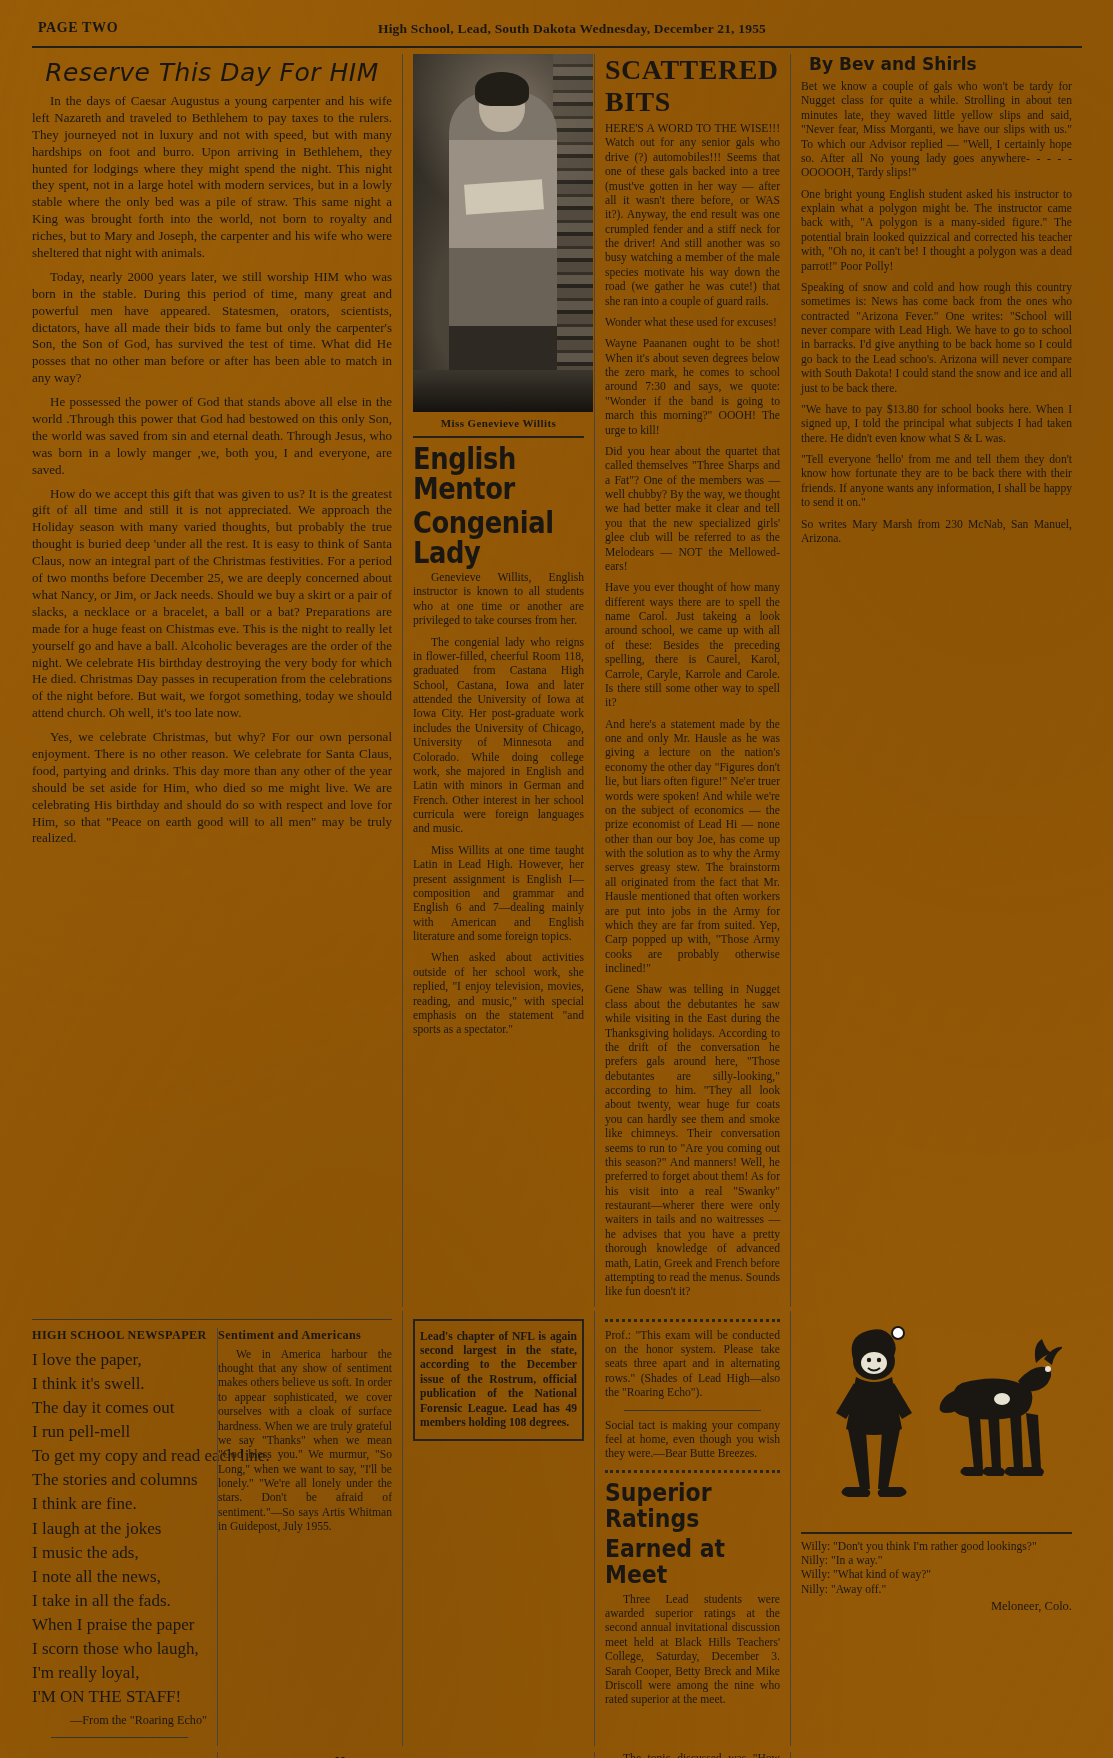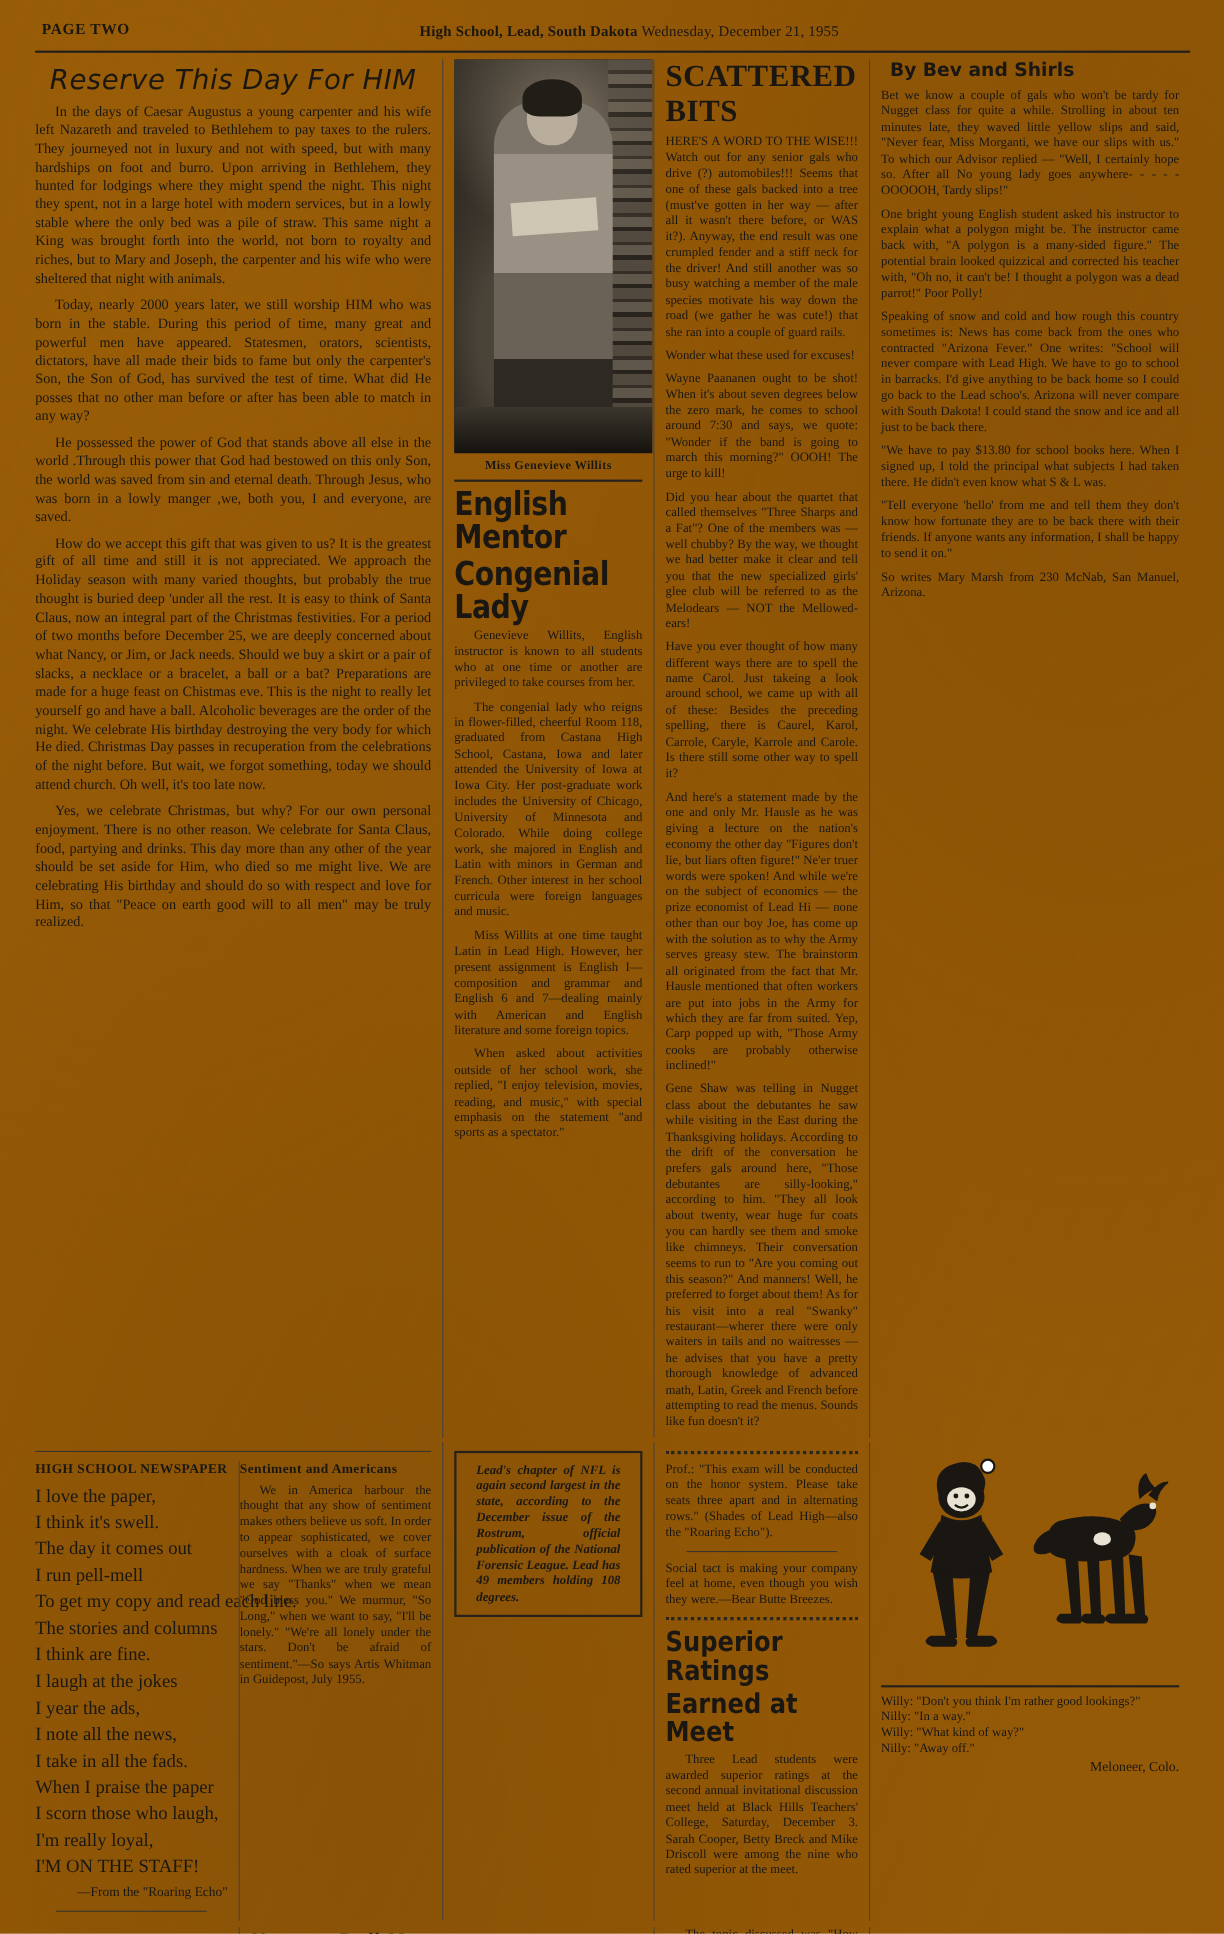--- a/index.html
+++ b/index.html
@@ -32,21 +32,21 @@
   .topbar{position:relative;height:26px;}
   .page-label{
     position:absolute;left:6px;top:2px;
     font-family:"Liberation Serif",serif;font-weight:bold;
     font-size:14px;letter-spacing:.6px;
   }
   .top-center{
     position:absolute;left:330px;top:3px;width:420px;text-align:center;
     font-size:13.5px;font-weight:bold;letter-spacing:.2px;white-space:nowrap;
   }
-  .top-center .date{font-weight:normal;}
+  .top-center .date{font-weight:bold;}
   .rule-heavy{border-top:2px solid #22201c;margin-top:2px;}
 
   
   .cols{display:flex;margin-top:6px;}
   .col{box-sizing:border-box;}
   .colA{width:370px;padding-right:10px;}
   .colB{width:192px;padding:0 10px;border-left:1px solid #4a443a;}
   .colC{width:196px;padding:0 10px;border-left:1px solid #4a443a;}
   .colD{width:196px;padding:0 10px;border-left:1px solid #4a443a;}
 
@@ -134,21 +134,21 @@
     position:absolute;left:0;bottom:0;width:180px;height:42px;
     background:linear-gradient(180deg,#3b362d,#15120e);
   }
   .cutline{
     text-align:center;font-weight:bold;font-size:11px;
     letter-spacing:.4px;margin:5px 0 5px 0;
   }
 
   
   .boxed{
-    border:2px solid #262219;padding:9px 18px;margin:8px 0 4px 0;font-style:italic;
+    border:2px solid #262219;padding:9px 5px;margin:8px 0 4px 0;
   }
   .boxed .body{font-weight:bold;}
   .dotted-rule{
     border-top:3px dotted #2a261d;margin:8px 0 7px 0;height:0;
   }
   .short-rule{border-top:1px solid #3a352c;width:78%;margin:9px auto 8px auto;}
   .full-rule{border-top:1px solid #3a352c;margin:8px 0 8px 0;}
   .double-rule{border-top:2px solid #262219;margin:7px 0 6px 0;}
 
   
@@ -261,21 +261,21 @@
           <div class="bold" style="font-size:12.2px;letter-spacing:.4px;margin-bottom:5px;">HIGH  SCHOOL  NEWSPAPER</div>
           <div class="poem">
             <div>I love the paper,</div>
             <div>I think it's swell.</div>
             <div>The day it comes out</div>
             <div>I run pell-mell</div>
             <div>To get my copy and read each line.</div>
             <div>The stories and columns</div>
             <div>I think are fine.</div>
             <div>I laugh at the jokes</div>
-            <div>I year the ads,</div>
+            <div>I music the ads,</div>
             <div>I note all the news,</div>
             <div>I take in all the fads.</div>
             <div>When I praise the paper</div>
             <div>I scorn those who laugh,</div>
             <div>I'm really loyal,</div>
             <div>I'M ON THE STAFF!</div>
           </div>
           <div class="credit">—From the "Roaring Echo"</div>
           <div class="short-rule"></div>
         </div>

